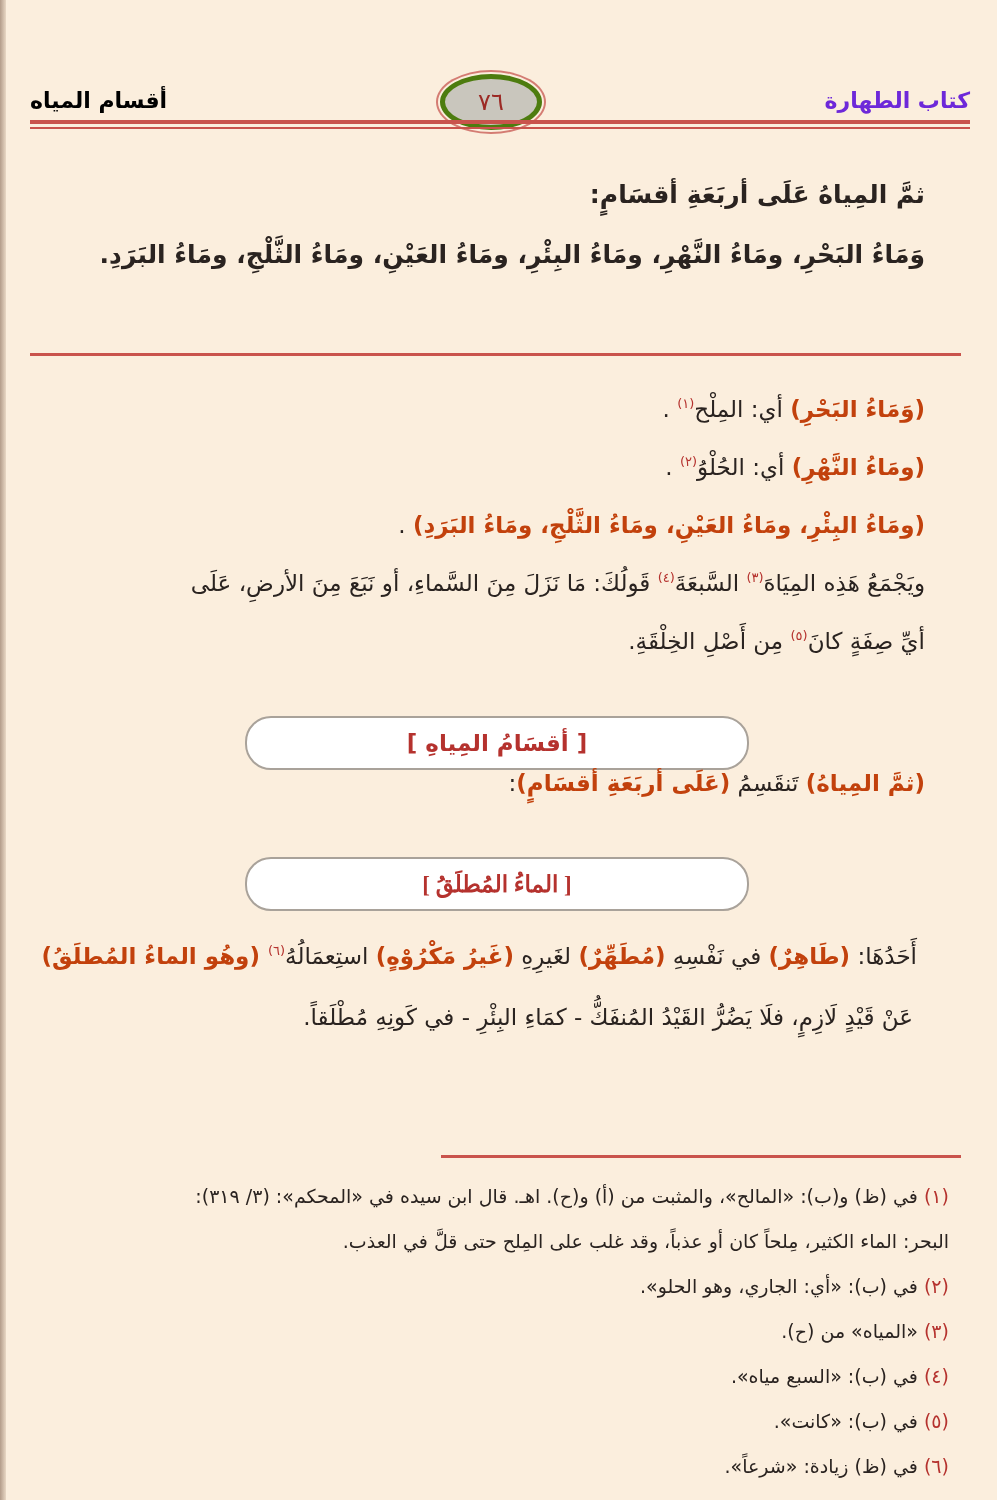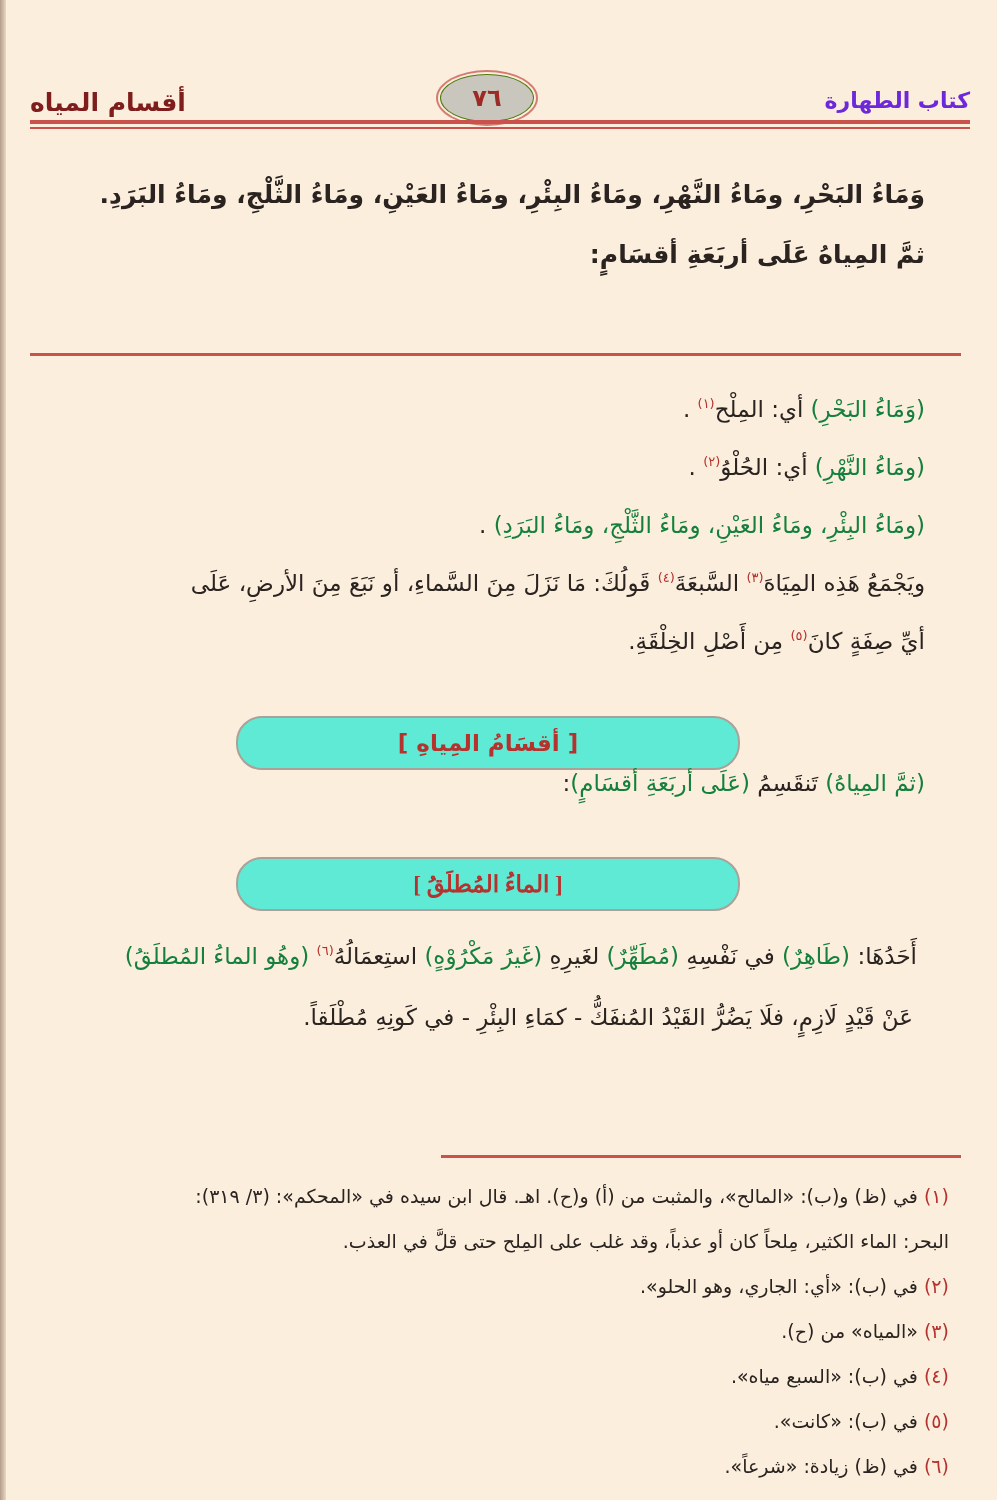--- a/index.html
+++ b/index.html
@@ -16,29 +16,29 @@
   }
   .header {
     position:absolute; top:70px; left:30px; width:940px; height:60px;
   }
   .header .book-title {
     position:absolute; right:0; top:18px;
     font-size:22px; font-weight:bold; color:#6d28d9;
   }
   .header .chapter-title {
     position:absolute; left:0; top:18px;
-    font-size:25px; font-weight:bold; color:#7f1d1d;
+    font-size:22px; font-weight:bold; color:#000000;
   }
   .header .page-badge {
     position:absolute; left:410px; top:4px;
     width:92px; height:46px; border-radius:50%;
-    background:#c9c6bd; border:1px solid #4d7c0f;
+    background:#c9c6bd; border:5px solid #4d7c0f;
     box-shadow:0 0 0 2px #fbeedd, 0 0 0 4px #d47c73;
     display:flex; align-items:center; justify-content:center;
-    font-size:24px; font-weight:bold; color:#9c2a25;
+    font-size:24px; font-weight:normal; color:#9c2a25;
   }
   .header .rule1 {
     position:absolute; left:0; right:0; top:50px; height:4px; background:#c9534c;
   }
   .header .rule2 {
     position:absolute; left:0; right:0; top:57px; height:2px; background:#c9534c;
   }
   .matn {
     position:absolute; right:72px; top:165px; width:880px;
     font-size:25px; font-weight:bold; line-height:60px;
@@ -46,25 +46,25 @@
   .matn p { margin:0; }
   .divider {
     position:absolute; left:30px; right:36px; top:353px; height:3px;
     background:#c9534c;
   }
   .sharh {
     position:absolute; right:72px; top:380px; width:880px;
     font-size:23px; line-height:58px;
   }
   .sharh p { margin:0; }
-  .red { color:#15803d; font-weight:normal; }
+  .red { color:#c2410c; font-weight:bold; }
   sup { font-size:13px; color:#b5322e; vertical-align:super; line-height:0; }
   .banner {
-    position:absolute; left:236px; width:500px; height:50px;
-    border-radius:26px; background:#5eead4;
+    position:absolute; left:245px; width:500px; height:50px;
+    border-radius:26px; background:#ffffff;
     border:2px solid #a9a29a;
     display:flex; align-items:center; justify-content:center;
     font-size:23px; font-weight:bold; color:#b5322e;
   }
   .banner1 { top:716px; }
   .banner2 { top:857px;font-family:Liberation Serif, serif; }
   .line-abs { position:absolute; right:72px; width:880px; font-size:23px; }
   .fn-rule {
     position:absolute; right:36px; top:1155px; width:520px; height:3px;
     background:#c9534c;
@@ -83,22 +83,22 @@
 
 <header class="header">
   <span class="book-title">كتاب الطهارة</span>
   <span class="page-badge">٧٦</span>
   <span class="chapter-title">أقسام المياه</span>
   <div class="rule1"></div>
   <div class="rule2"></div>
 </header>
 
 <section class="matn">
+  <p>ثمَّ المِياهُ عَلَى أربَعَةِ أقسَامٍ:</p>
   <p>وَمَاءُ البَحْرِ، ومَاءُ النَّهْرِ، ومَاءُ البِئْرِ، ومَاءُ العَيْنِ، ومَاءُ الثَّلْجِ، ومَاءُ البَرَدِ.</p>
-  <p>ثمَّ المِياهُ عَلَى أربَعَةِ أقسَامٍ:</p>
 </section>
 
 <div class="divider"></div>
 
 <section class="sharh">
   <p>
     <span class="red">(وَمَاءُ البَحْرِ)</span><span> أي: المِلْح</span><sup>(١)</sup><span> .</span>
   </p>
   <p>
     <span class="red">(ومَاءُ النَّهْرِ)</span><span> أي: الحُلْوُ</span><sup>(٢)</sup><span> .</span>

